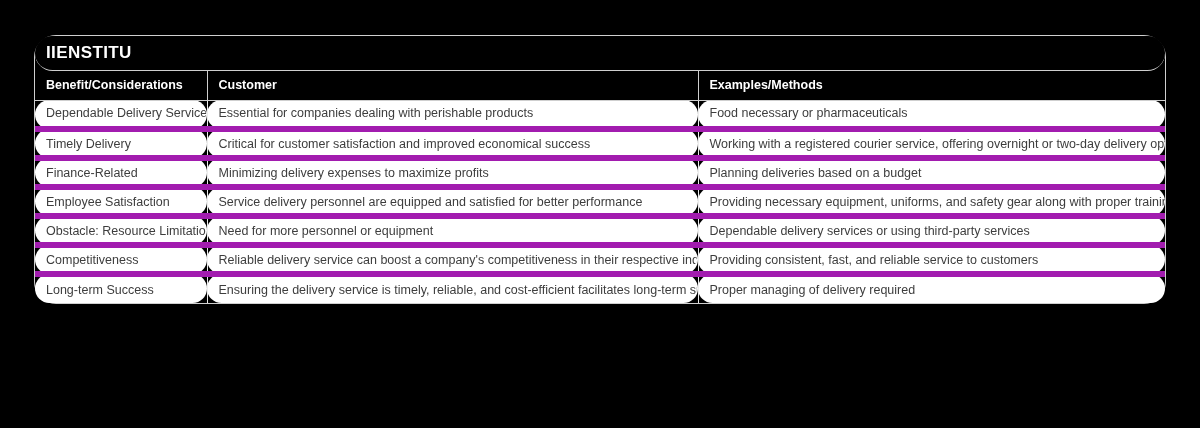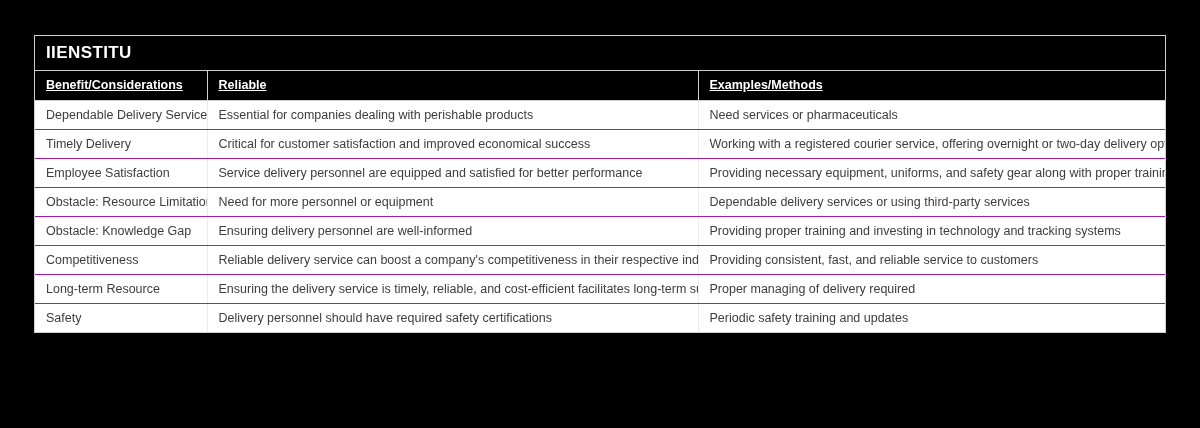--- a/index.html
+++ b/index.html
@@ -1,15 +1,15 @@
 <!DOCTYPE html>
 <html><head>
 <meta charset="utf-8">
 <style>
-  * { margin:0; padding:0; box-sizing:border-box; }
+  * { margin:0; padding:0; box-sizing:border-box;border-radius:22px; }
   html,body { width:1200px; height:428px; }
   body {
     background:#000000;
     font-family:"Liberation Sans","DejaVu Sans",sans-serif;
     position:relative;
     overflow:hidden;
   }
   .frame {
     position:absolute;
     left:34px; top:35px;
@@ -43,31 +43,30 @@
     color:#ffffff;
     font-size:12.5px;
     font-weight:bold;
     text-align:left;
     height:29px;
     padding:0 8px 0 11px;
     border-right:1px solid #cfcfcf;
     border-bottom:1px solid #cfcfcf;
     white-space:nowrap;
     overflow:hidden;
-    text-decoration:underline;
   }
   thead th:last-child { border-right:none; }
   tbody td {
     background:#ffffff;
     color:#3d3d3d;
     font-size:12.5px;
     height:29px;
     padding:0 8px 0 11px;
     border-right:1px solid #ececec;
-    border-bottom:1px solid #a21caf;
+    border-bottom:6px solid #a21caf;
     white-space:nowrap;
     overflow:hidden;
     vertical-align:middle;
   }
   tbody td:last-child { border-right:none; }
   tbody tr:last-child td { border-bottom:none; }
 </style>
 </head>
 <body>
 
@@ -77,60 +76,55 @@
   </div>
   <table>
     <colgroup>
       <col class="c1">
         <col class="c2">
         <col class="c3">
     </colgroup>
     <thead>
       <tr>
         <th>Benefit/Considerations</th>
-        <th>Reliable</th>
+        <th>Customer</th>
         <th>Examples/Methods</th>
       </tr>
     </thead>
     <tbody>
         <tr>
           <td>Dependable Delivery Service</td>
           <td>Essential for companies dealing with perishable products</td>
-          <td>Need services or pharmaceuticals</td>
+          <td>Food necessary or pharmaceuticals</td>
         </tr>
         <tr>
           <td>Timely Delivery</td>
           <td>Critical for customer satisfaction and improved economical success</td>
           <td>Working with a registered courier service, offering overnight or two-day delivery options</td>
+        </tr>
+        <tr>
+          <td>Finance-Related</td>
+          <td>Minimizing delivery expenses to maximize profits</td>
+          <td>Planning deliveries based on a budget</td>
         </tr>
         <tr>
           <td>Employee Satisfaction</td>
           <td>Service delivery personnel are equipped and satisfied for better performance</td>
           <td>Providing necessary equipment, uniforms, and safety gear along with proper training</td>
         </tr>
         <tr>
           <td>Obstacle: Resource Limitation</td>
           <td>Need for more personnel or equipment</td>
           <td>Dependable delivery services or using third-party services</td>
         </tr>
         <tr>
-          <td>Obstacle: Knowledge Gap</td>
-          <td>Ensuring delivery personnel are well-informed</td>
-          <td>Providing proper training and investing in technology and tracking systems</td>
-        </tr>
-        <tr>
           <td>Competitiveness</td>
           <td>Reliable delivery service can boost a company's competitiveness in their respective industries</td>
           <td>Providing consistent, fast, and reliable service to customers</td>
         </tr>
         <tr>
-          <td>Long-term Resource</td>
+          <td>Long-term Success</td>
           <td>Ensuring the delivery service is timely, reliable, and cost-efficient facilitates long-term success</td>
           <td>Proper managing of delivery required</td>
-        </tr>
-        <tr>
-          <td>Safety</td>
-          <td>Delivery personnel should have required safety certifications</td>
-          <td>Periodic safety training and updates</td>
         </tr>
       </tbody>
   </table>
 </div>
 
 </body></html>

